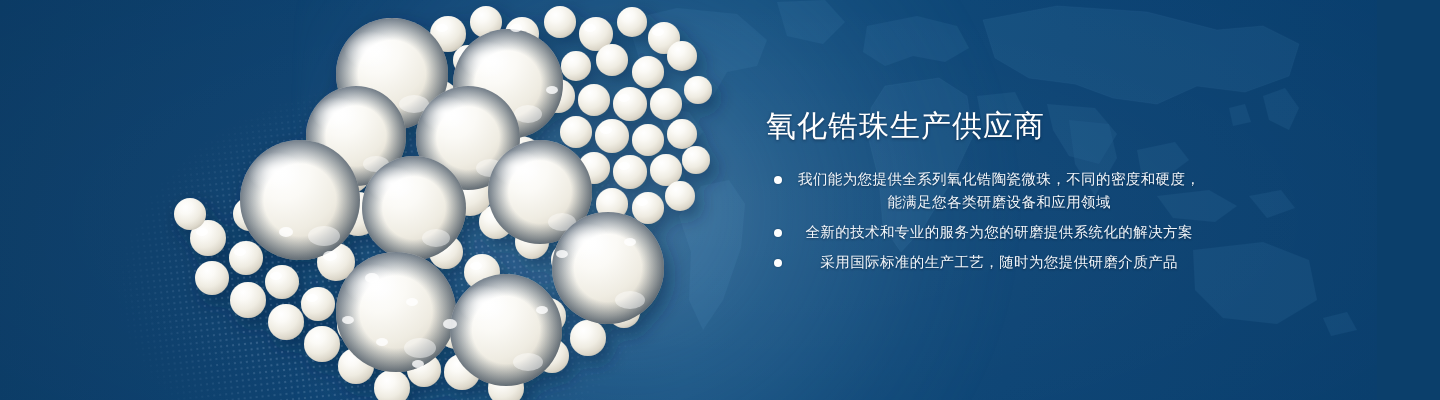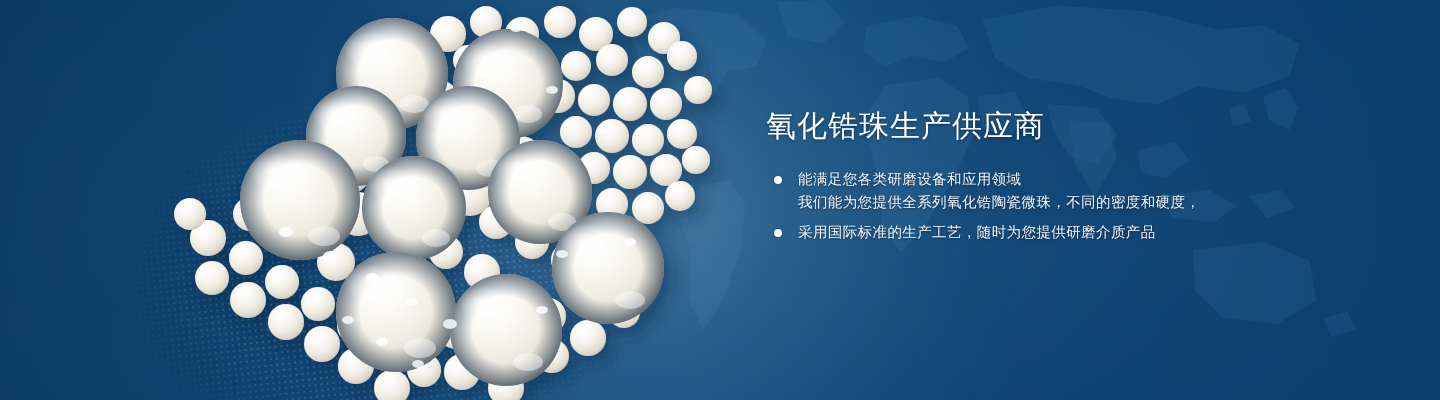--- a/index.html
+++ b/index.html
@@ -12,20 +12,21 @@
     font-family: "Liberation Sans", "DejaVu Sans", sans-serif;
   }
 
   .banner {
     position: relative;
     width: 1377px;
     height: 400px;
     overflow: hidden;
     background: #0a4273;
     user-select: none;
+    text-align: center;
   }
 
   
 
   .bg-base {
     position: absolute;
     inset: 0;
     background:
       linear-gradient(100deg, #0a3a64 0%, #0b4171 30%, #0d4979 52%, #0a4273 74%, #083d6c 100%);
   }
@@ -396,24 +397,28 @@
   </div>
 
   <div class="copy">
 
     <h1 class="headline">氧化锆珠生产供应商</h1>
 
     <ul class="bullets">
 
       <li class="bullet">
         <span class="dot"></span>
+        <span class="line">我们能为您提供全系列氧化锆陶瓷微珠，不同的密度和硬度，</span>
         <span class="line">能满足您各类研磨设备和应用领域</span>
-        <span class="line">我们能为您提供全系列氧化锆陶瓷微珠，不同的密度和硬度，</span>
       </li>
 
+      <li class="bullet">
+        <span class="dot"></span>
+        <span class="line">全新的技术和专业的服务为您的研磨提供系统化的解决方案</span>
+      </li>
 
       <li class="bullet">
         <span class="dot"></span>
         <span class="line">采用国际标准的生产工艺，随时为您提供研磨介质产品</span>
       </li>
 
     </ul>
   </div>
 
 </div>

